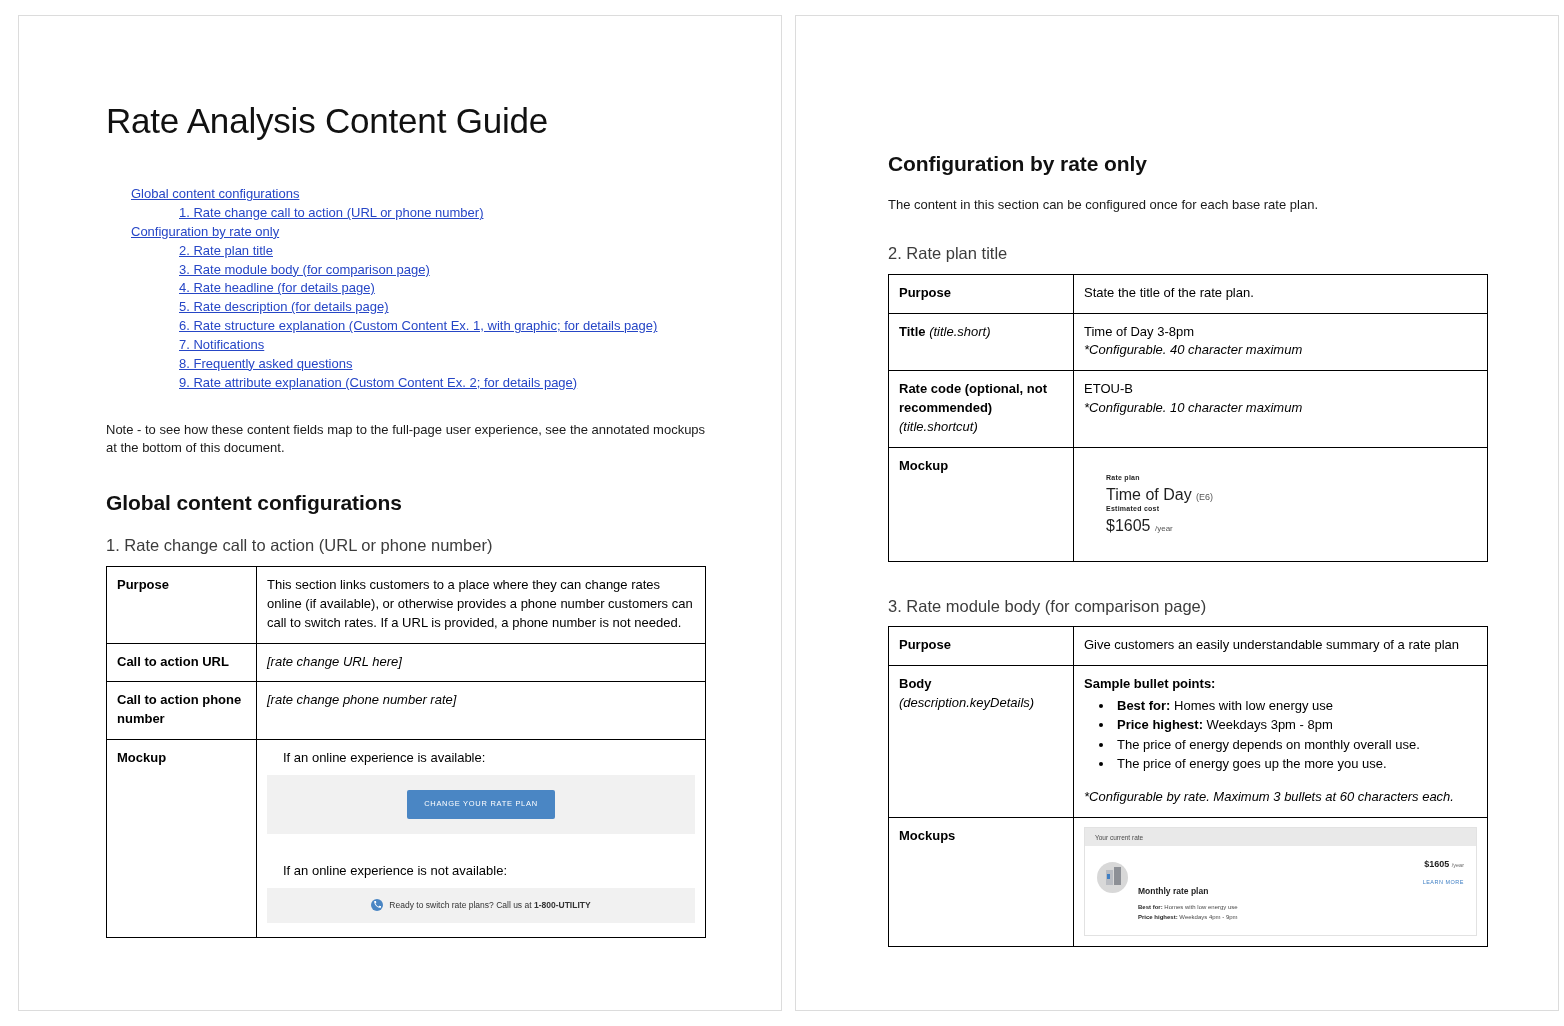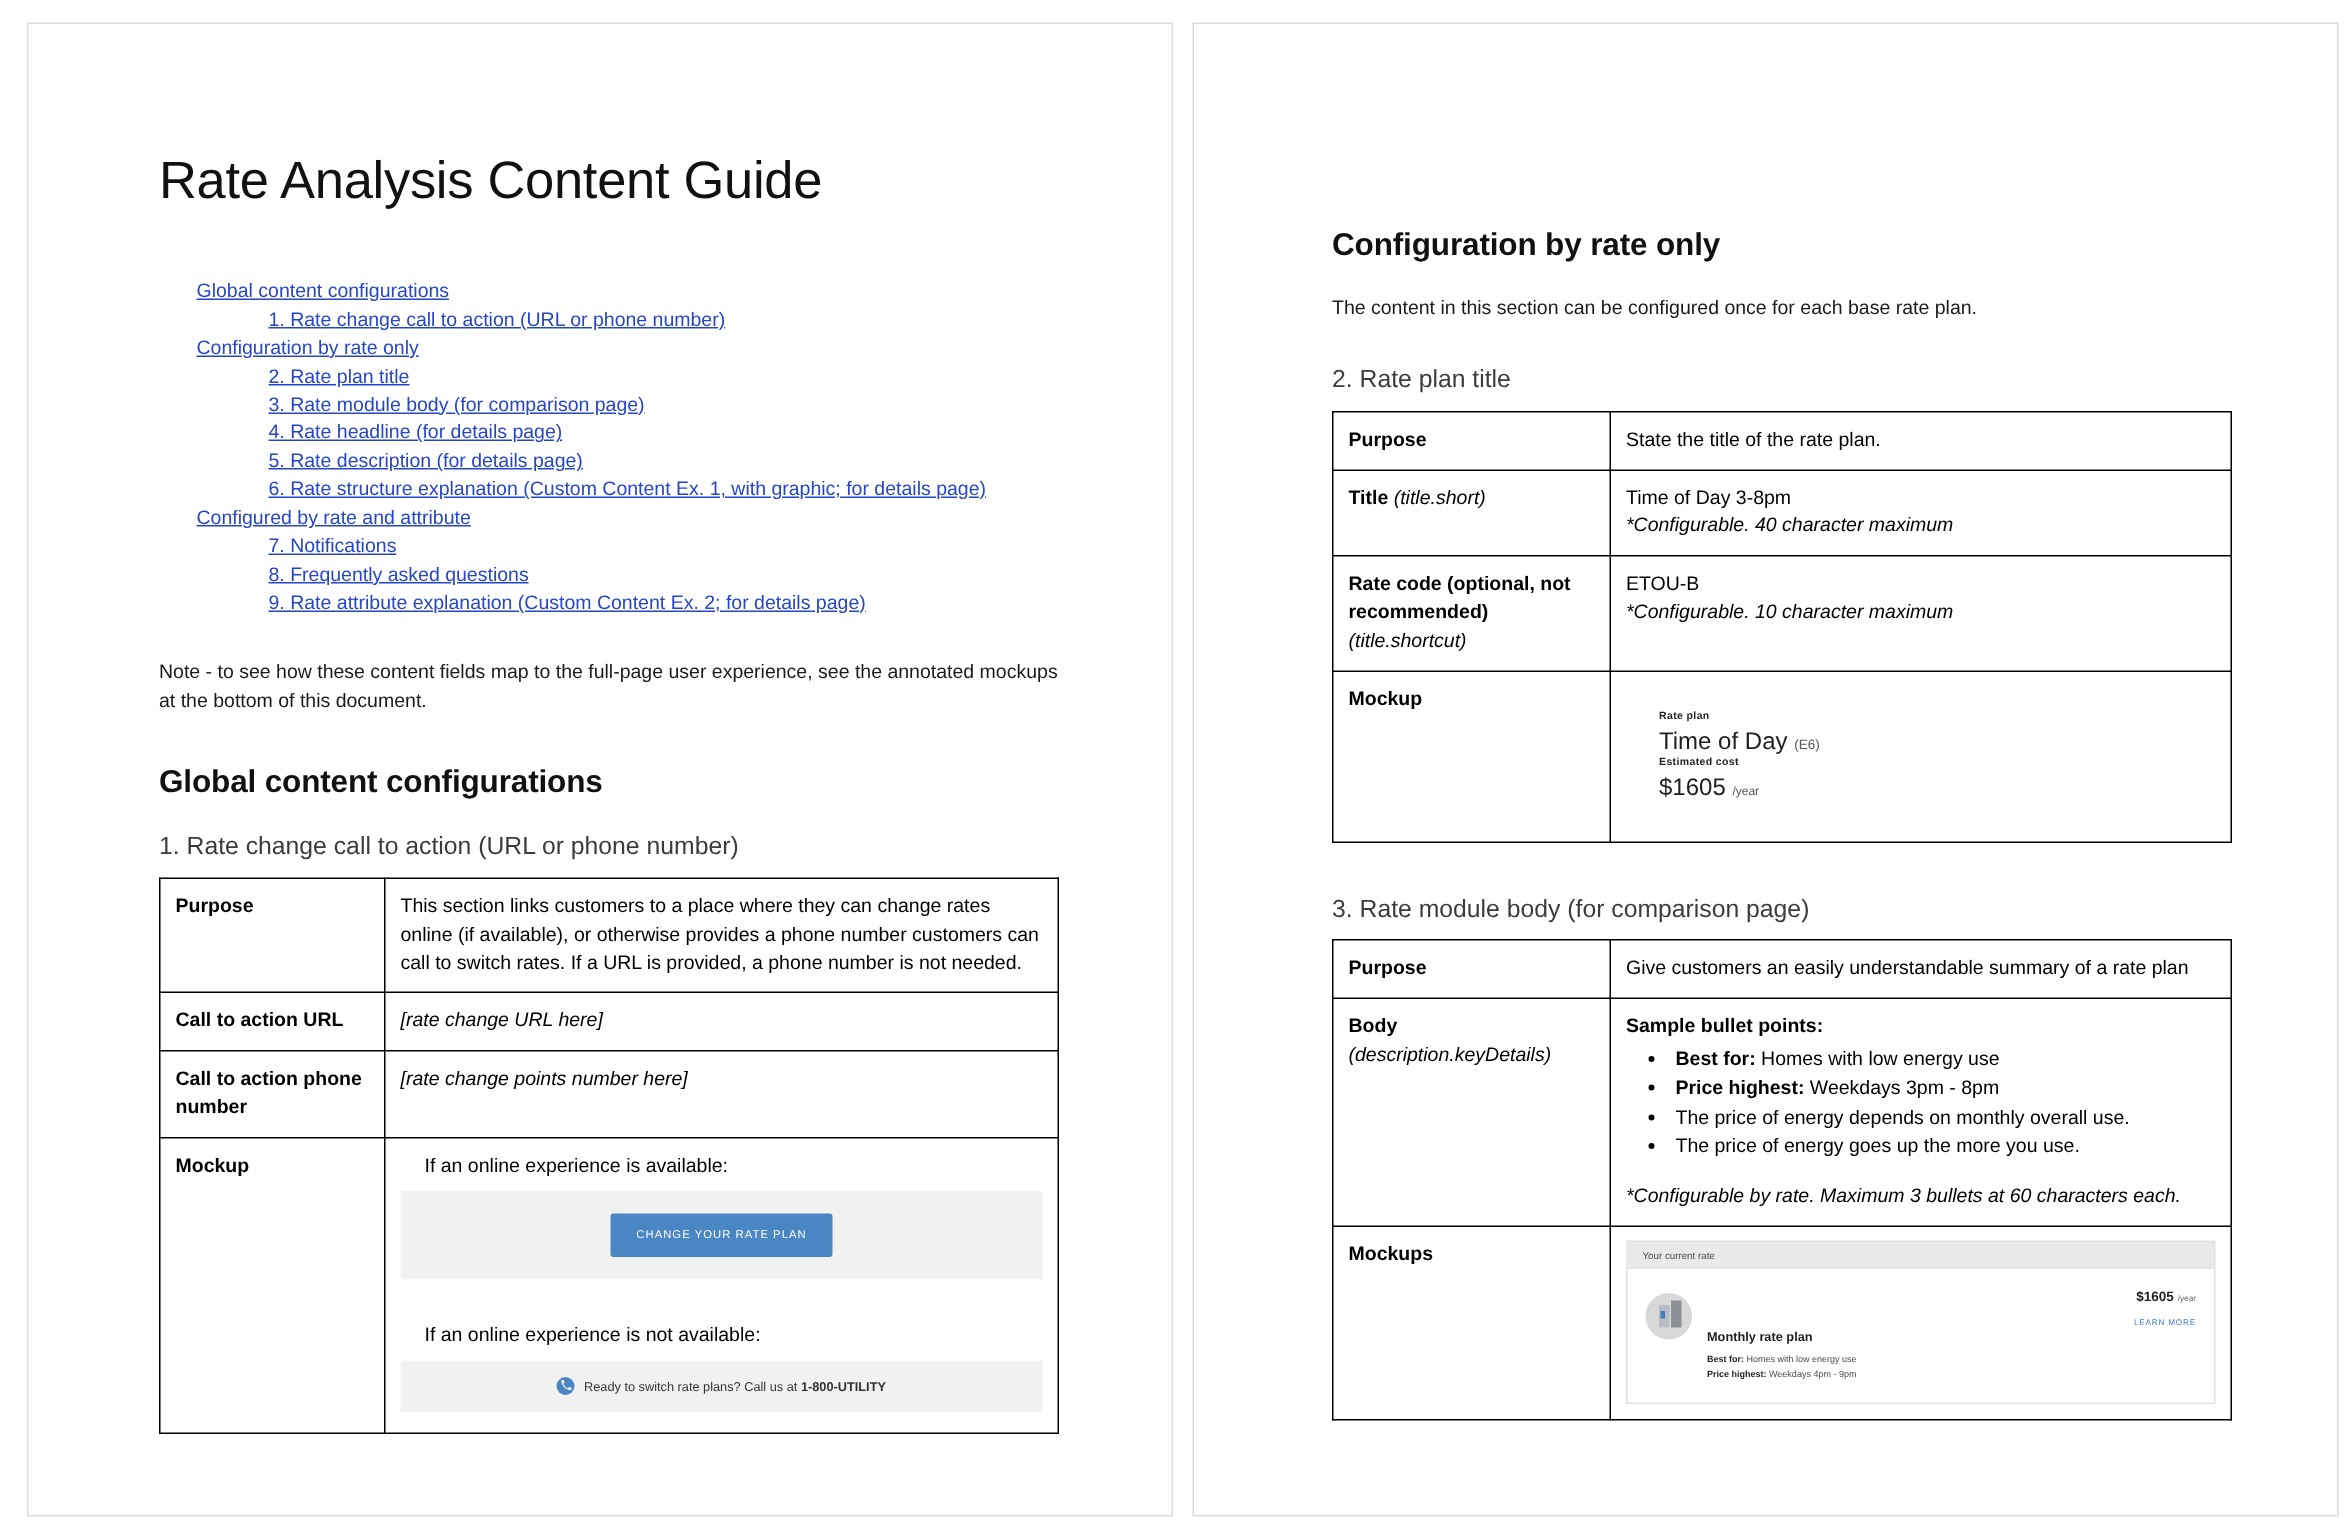--- a/index.html
+++ b/index.html
@@ -251,21 +251,20 @@
 
       <div class="toc">
         <a class="toc-entry">Global content configurations</a>
         <a class="toc-entry lvl2">1. Rate change call to action (URL or phone number)</a>
         <a class="toc-entry">Configuration by rate only</a>
         <a class="toc-entry lvl2">2. Rate plan title</a>
         <a class="toc-entry lvl2">3. Rate module body (for comparison page)</a>
         <a class="toc-entry lvl2">4. Rate headline (for details page)</a>
         <a class="toc-entry lvl2">5. Rate description (for details page)</a>
         <a class="toc-entry lvl2">6. Rate structure explanation (Custom Content Ex. 1, with graphic; for details page)</a>
-        <a class="toc-entry">Configured by rate and attribute</a>
         <a class="toc-entry lvl2">7. Notifications</a>
         <a class="toc-entry lvl2">8. Frequently asked questions</a>
         <a class="toc-entry lvl2">9. Rate attribute explanation (Custom Content Ex. 2; for details page)</a>
       </div>
 
       <p class="note-text">Note - to see how these content fields map to the full-page user experience, see the annotated mockups at the bottom of this document.</p>
 
       <h2 class="h2">Global content configurations</h2>
 
       <h3 class="h3">1. Rate change call to action (URL or phone number)</h3>
@@ -279,21 +278,21 @@
           <tr>
             <td class="label">Purpose</td>
             <td>This section links customers to a place where they can change rates online (if available), or otherwise provides a phone number customers can call to switch rates. If a URL is provided, a phone number is not needed.</td>
           </tr>
           <tr>
             <td class="label">Call to action URL</td>
             <td class="italic">[rate change URL here]</td>
           </tr>
           <tr>
             <td class="label">Call to action phone number</td>
-            <td class="italic">[rate change points number here]</td>
+            <td class="italic">[rate change phone number rate]</td>
           </tr>
           <tr>
             <td class="label">Mockup</td>
             <td>
               <p class="mock-caption">If an online experience is available:</p>
               <div class="mock-band">
                 <span class="mock-cta-button">CHANGE YOUR RATE PLAN</span>
               </div>
               <p class="mock-caption">If an online experience is not available:</p>
               <div class="mock-band phone">

